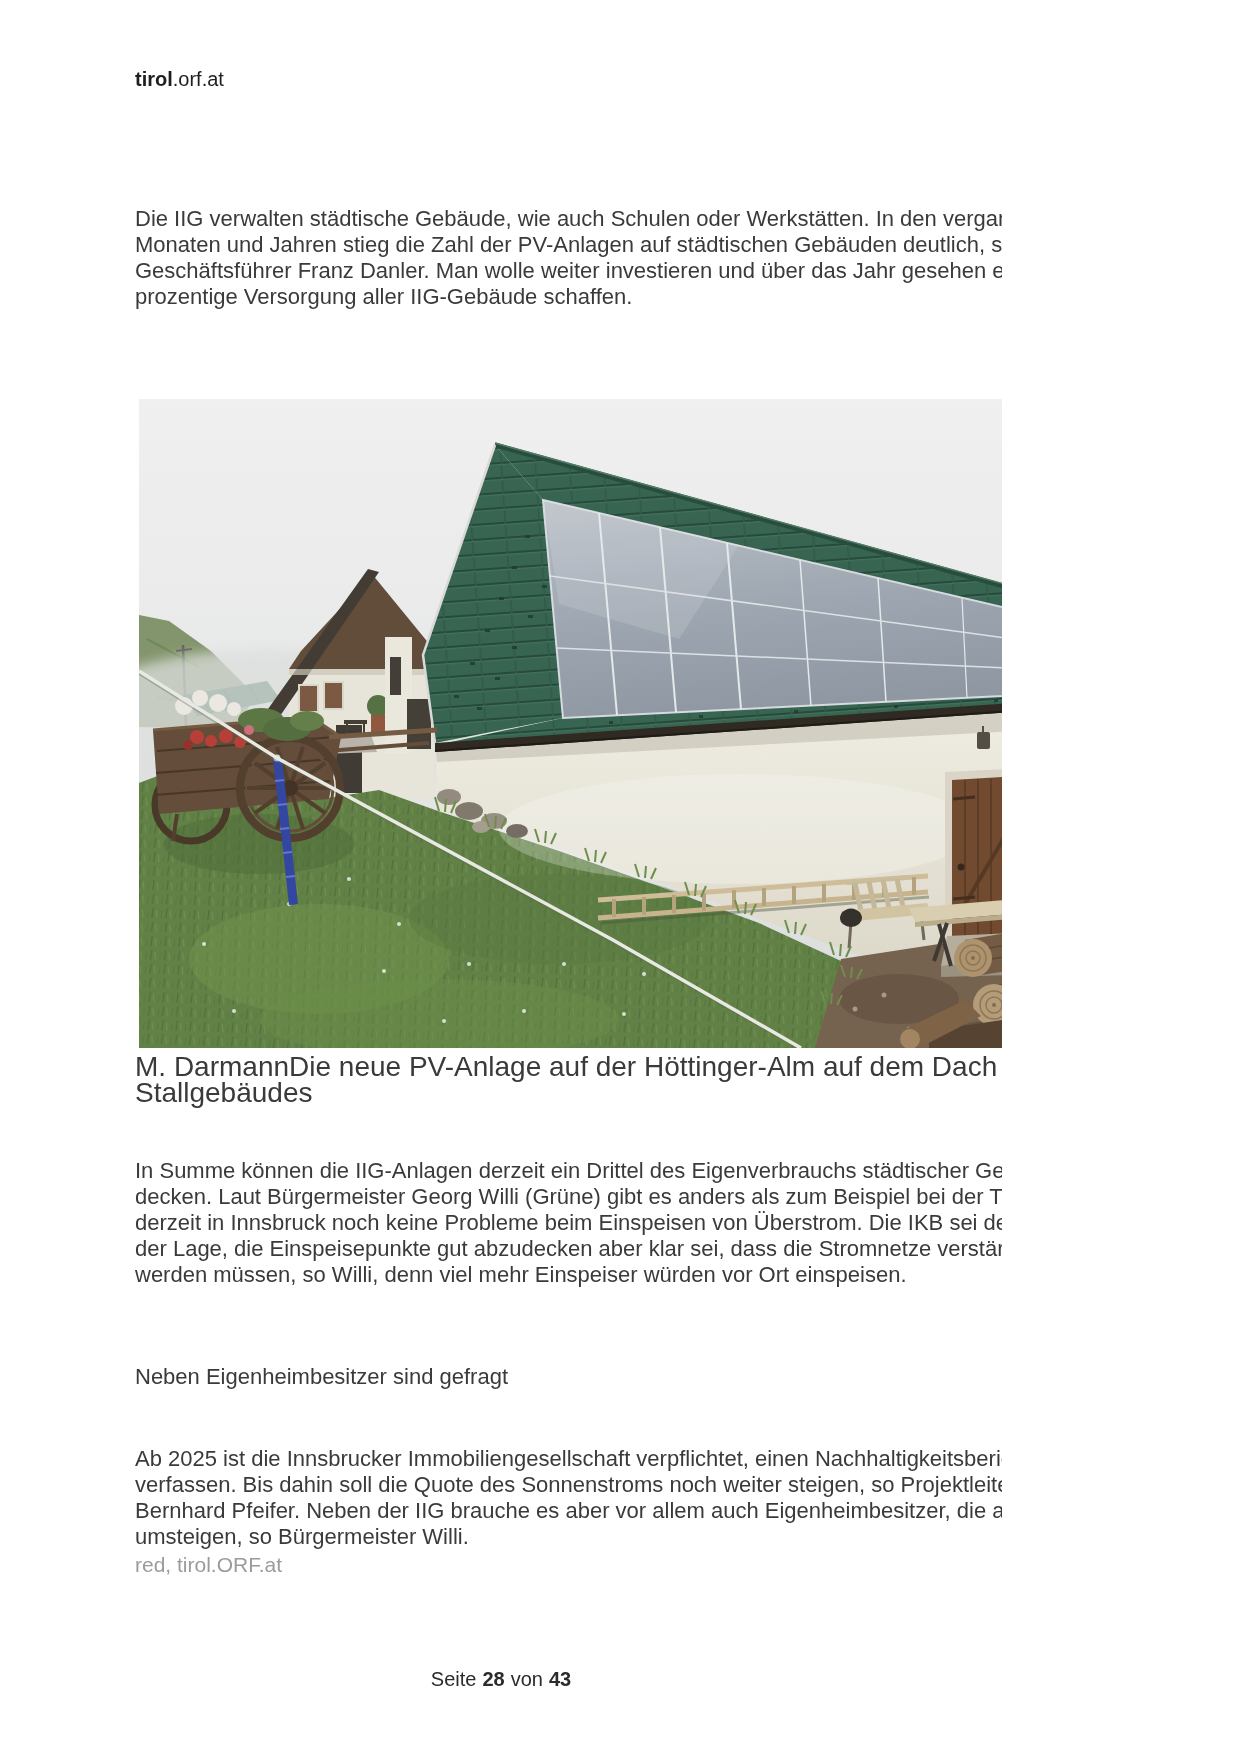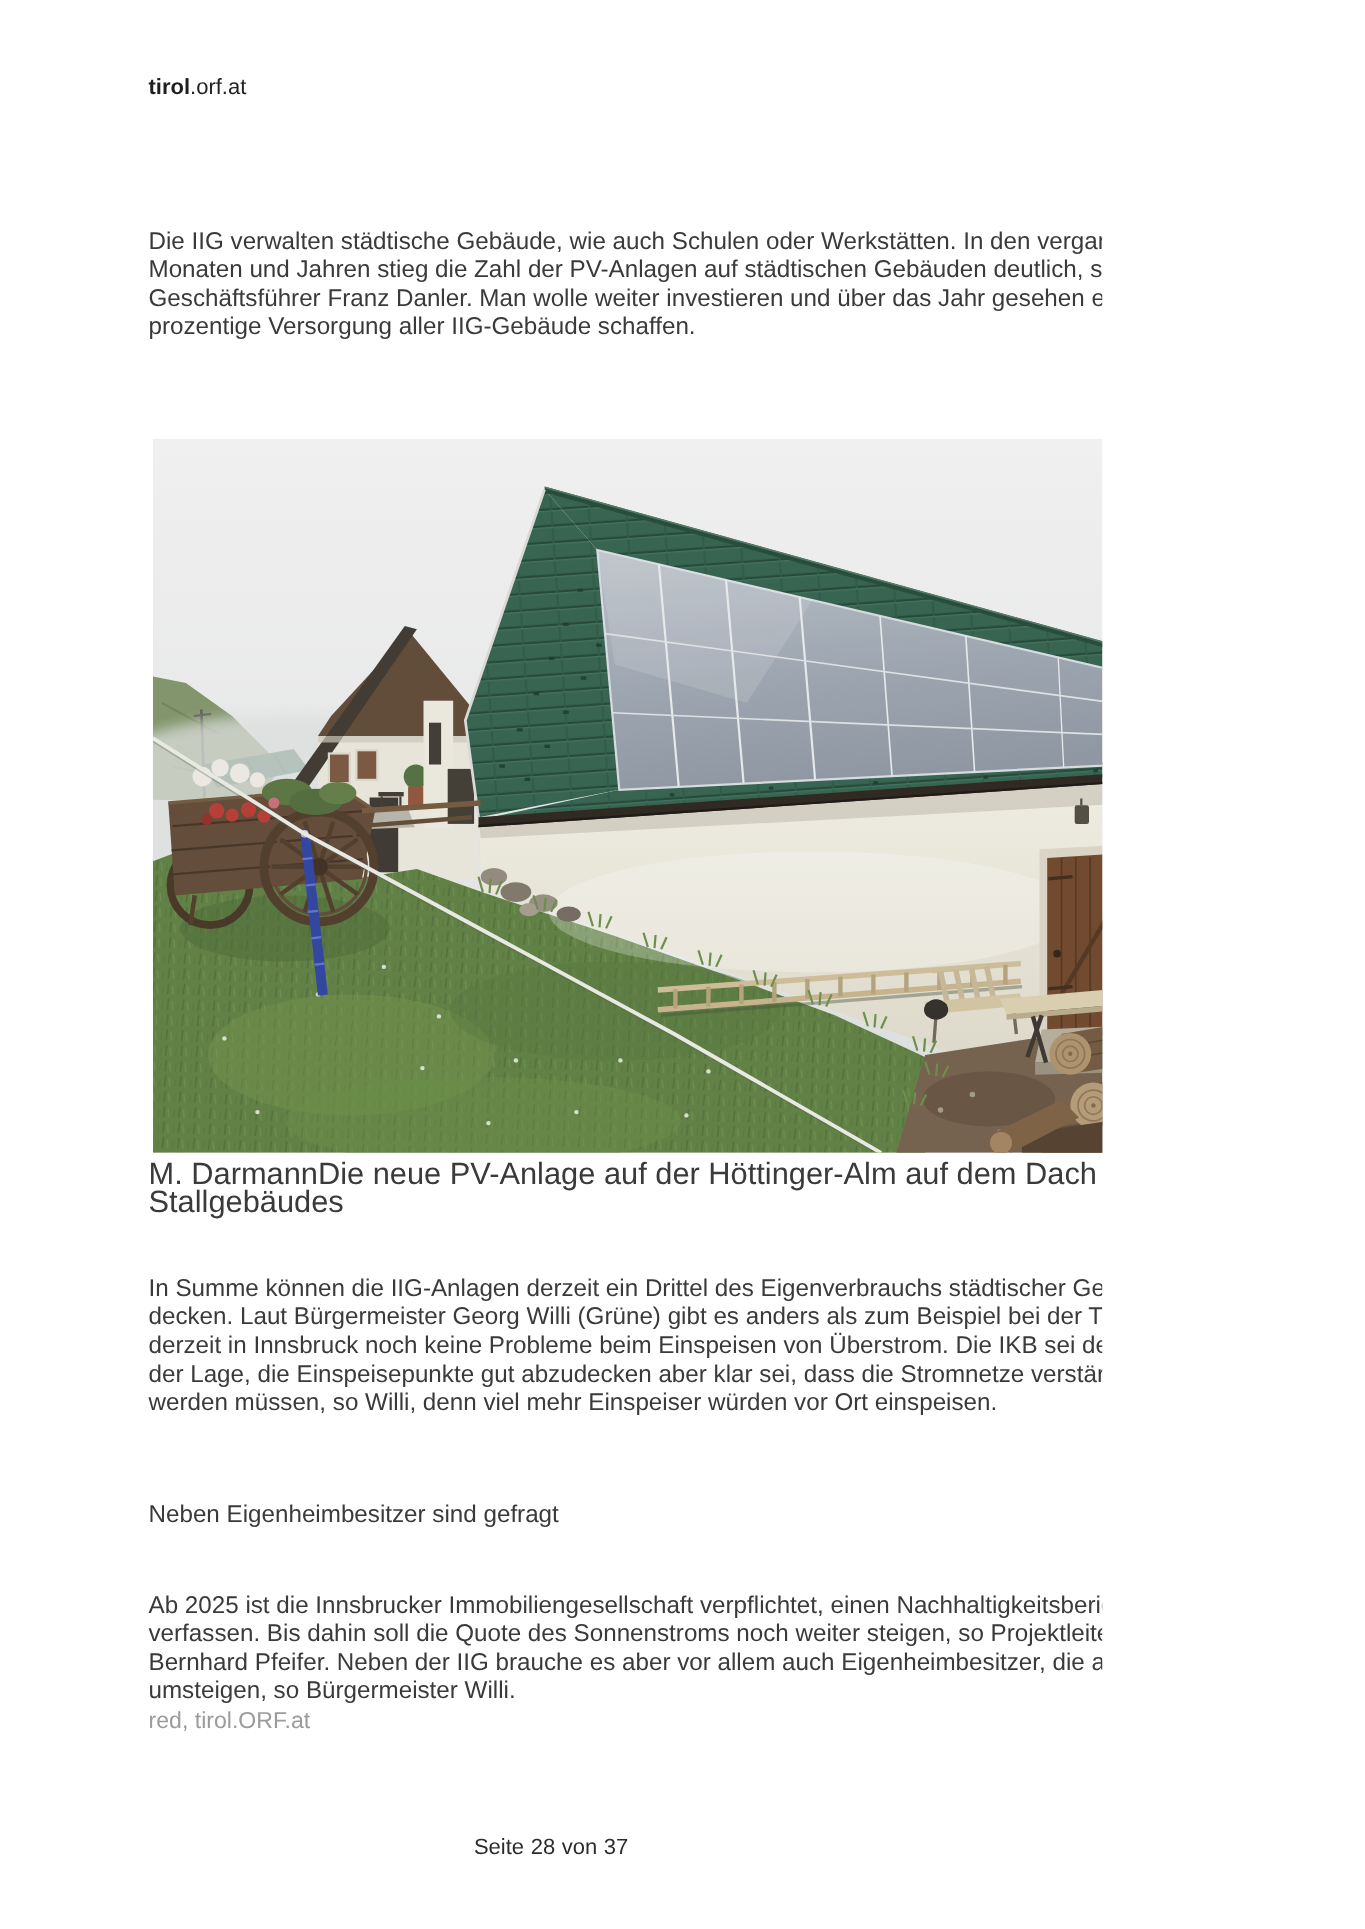--- a/index.html
+++ b/index.html
@@ -16,21 +16,21 @@
   .caption { position:absolute; left:135px; top:1054px; width:990px; font-size:28px; line-height:26px; }
   .subhead { position:absolute; left:135px; font-size:22px; line-height:26px; }
   .h1 { top:1104px; }
   .p2 { top:1158px; }
   .h2 { top:1364px; }
   .p3 { top:1418px;margin-top:28px; }
   .credit { position:absolute; left:135px; top:1553px; font-size:21px; color:#9b9b9b; }
   .footer { position:absolute; left:0; top:1668px; width:100%; text-align:center; font-size:20px; color:#2b2b2b; }
   .footer span { margin-right:6px; }
   .footer span:last-child { margin-right:0; }
-  .footer .num { font-weight:normal; }
+  .footer .num { font-weight:bold; }
 </style>
 </head>
 <body>
 
 <div class="page">
 
   <div class="brand"><span class="b">tirol</span><span>.orf.at</span></div>
 
   <div class="para p1">Die IIG verwalten städtische Gebäude, wie auch Schulen oder Werkstätten. In den vergangenen Monaten und Jahren stieg die Zahl der PV-Anlagen auf städtischen Gebäuden deutlich, so IIG-Geschäftsführer Franz Danler. Man wolle weiter investieren und über das Jahr gesehen eine 100-prozentige Versorgung aller IIG-Gebäude schaffen.</div>
 
@@ -337,16 +337,16 @@
   <div class="caption">M. DarmannDie neue PV-Anlage auf der Höttinger-Alm auf dem Dach des Stallgebäudes</div>
 
   <div class="para p2">In Summe können die IIG-Anlagen derzeit ein Drittel des Eigenverbrauchs städtischer Gebäude decken. Laut Bürgermeister Georg Willi (Grüne) gibt es anders als zum Beispiel bei der TIWAG derzeit in Innsbruck noch keine Probleme beim Einspeisen von Überstrom. Die IKB sei derzeit in der Lage, die Einspeisepunkte gut abzudecken aber klar sei, dass die Stromnetze verstärkt werden müssen, so Willi, denn viel mehr Einspeiser würden vor Ort einspeisen.</div>
 
   <div class="subhead h2">Neben Eigenheimbesitzer sind gefragt</div>
   <div class="para p3">Ab 2025 ist die Innsbrucker Immobiliengesellschaft verpflichtet, einen Nachhaltigkeitsbericht zu verfassen. Bis dahin soll die Quote des Sonnenstroms noch weiter steigen, so Projektleiter Bernhard Pfeifer. Neben der IIG brauche es aber vor allem auch Eigenheimbesitzer, die auf PV umsteigen, so Bürgermeister Willi.</div>
 
   <div class="credit">red, tirol.ORF.at</div>
 
   <div class="footer">
-    <span>Seite</span><span class="num">28</span><span>von</span><span class="num">37</span>
+    <span>Seite</span><span class="num">28</span><span>von</span><span class="num">43</span>
   </div>
 
 </div>
 
 </body></html>

